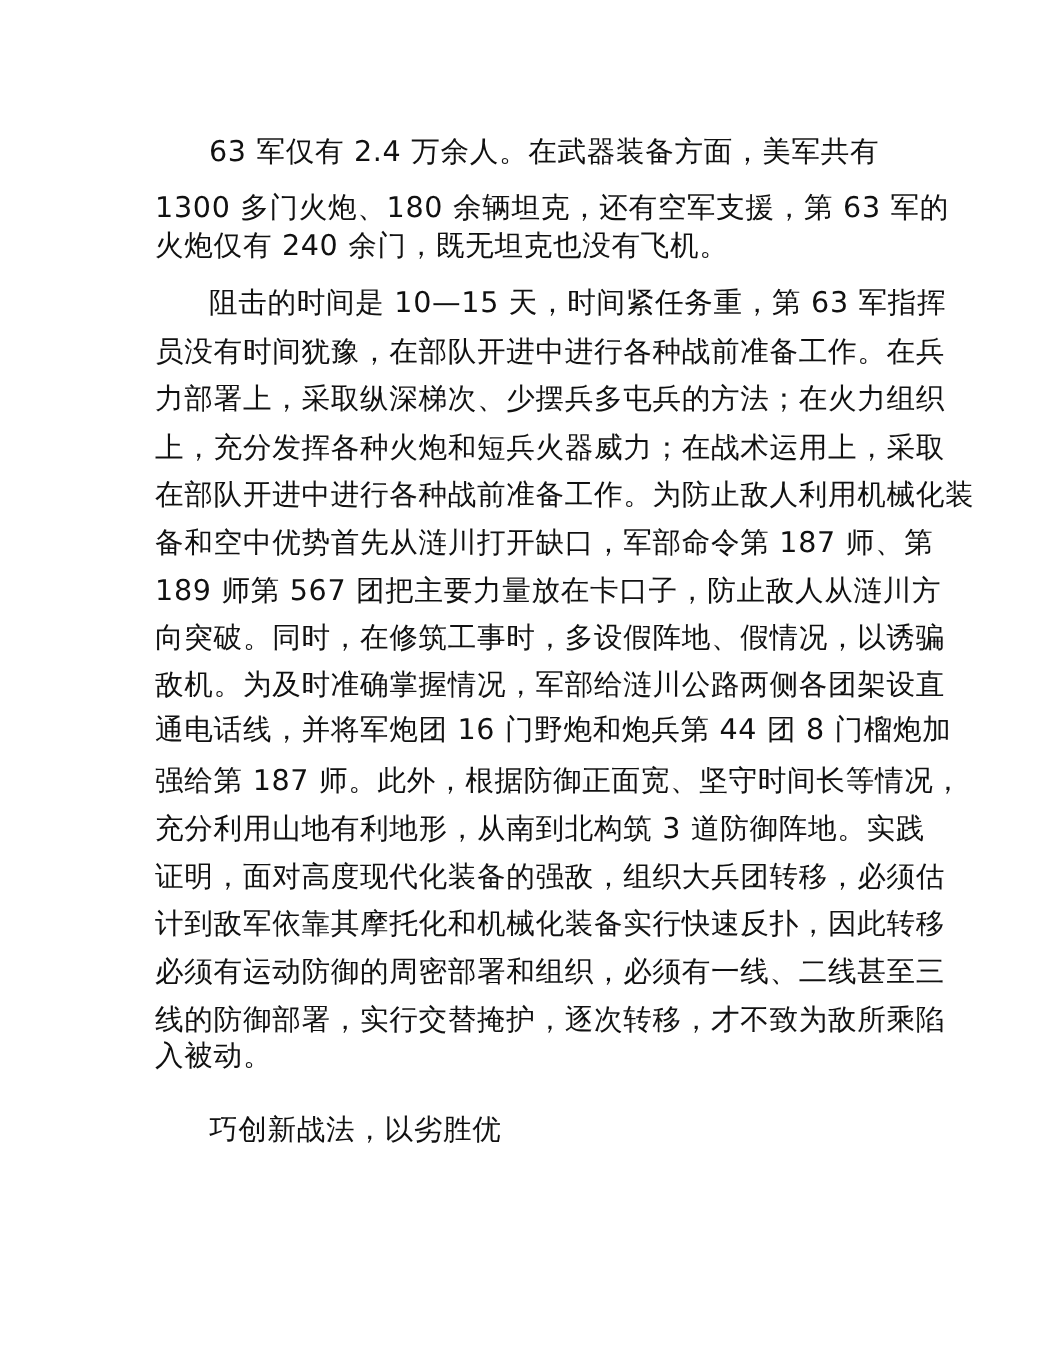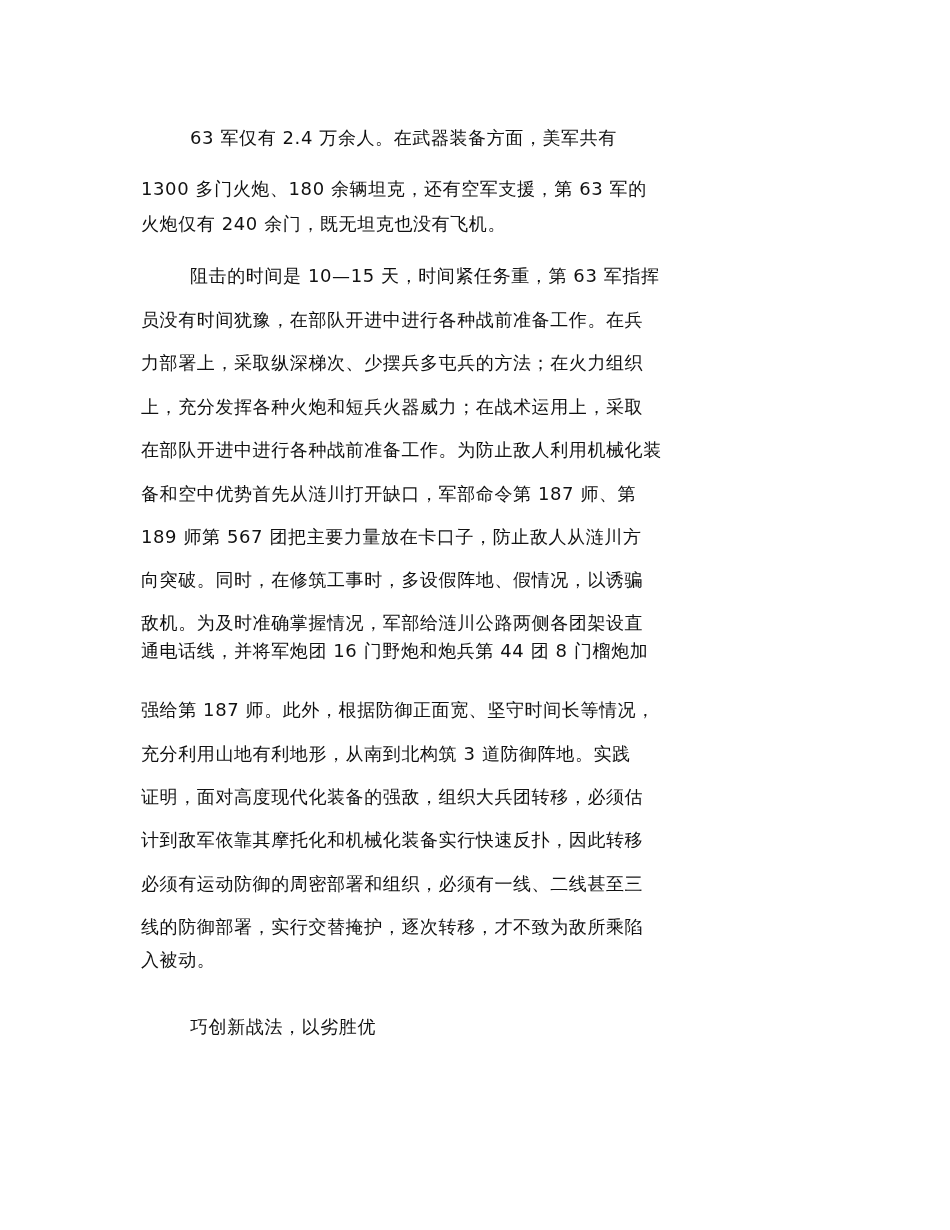--- a/index.html
+++ b/index.html
@@ -20,21 +20,21 @@
       left: 0; top: 0;
       width: 950px;
       height: 1230px;
       background: #ffffff;
     }
     .line {
       position: absolute;
       left: 141px;
       height: 30px;
       line-height: 30px;
-      font-size: 18px;
+      font-size: 26px;
       white-space: nowrap;
       letter-spacing: 0.6px;
     }
     .line.indent { left: 190px; }
   </style>
 </head>
 <body>
 
 <div class="page">
 
@@ -47,21 +47,21 @@
   <div>
     <div class="line indent" style="top:261px">阻击的时间是 10—15 天，时间紧任务重，第 63 军指挥</div>
     <div class="line" style="top:305px">员没有时间犹豫，在部队开进中进行各种战前准备工作。在兵</div>
     <div class="line" style="top:348px">力部署上，采取纵深梯次、少摆兵多屯兵的方法；在火力组织</div>
     <div class="line" style="top:392px">上，充分发挥各种火炮和短兵火器威力；在战术运用上，采取</div>
     <div class="line" style="top:435px">在部队开进中进行各种战前准备工作。为防止敌人利用机械化装</div>
     <div class="line" style="top:479px">备和空中优势首先从涟川打开缺口，军部命令第 187 师、第</div>
     <div class="line" style="top:522px">189 师第 567 团把主要力量放在卡口子，防止敌人从涟川方</div>
     <div class="line" style="top:565px">向突破。同时，在修筑工事时，多设假阵地、假情况，以诱骗</div>
     <div class="line" style="top:608px">敌机。为及时准确掌握情况，军部给涟川公路两侧各团架设直</div>
-    <div class="line" style="top:636px">通电话线，并将军炮团 16 门野炮和炮兵第 44 团 8 门榴炮加</div>
+    <div class="line" style="top:649px">通电话线，并将军炮团 16 门野炮和炮兵第 44 团 8 门榴炮加</div>
     <div class="line" style="top:695px">强给第 187 师。此外，根据防御正面宽、坚守时间长等情况，</div>
     <div class="line" style="top:739px">充分利用山地有利地形，从南到北构筑 3 道防御阵地。实践</div>
     <div class="line" style="top:782px">证明，面对高度现代化装备的强敌，组织大兵团转移，必须估</div>
     <div class="line" style="top:825px">计到敌军依靠其摩托化和机械化装备实行快速反扑，因此转移</div>
     <div class="line" style="top:869px">必须有运动防御的周密部署和组织，必须有一线、二线甚至三</div>
     <div class="line" style="top:912px">线的防御部署，实行交替掩护，逐次转移，才不致为敌所乘陷</div>
     <div class="line" style="top:945px">入被动。</div>
   </div>
 
   <div>

